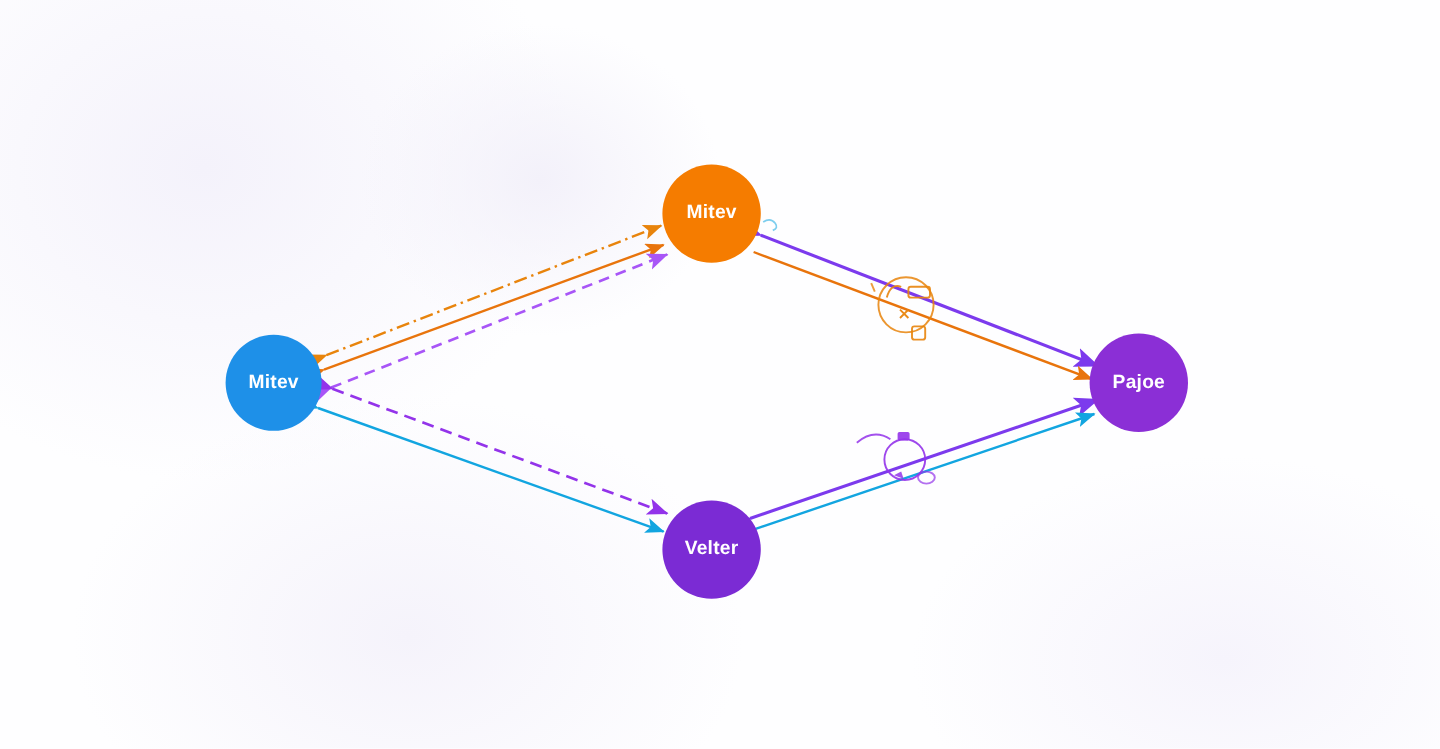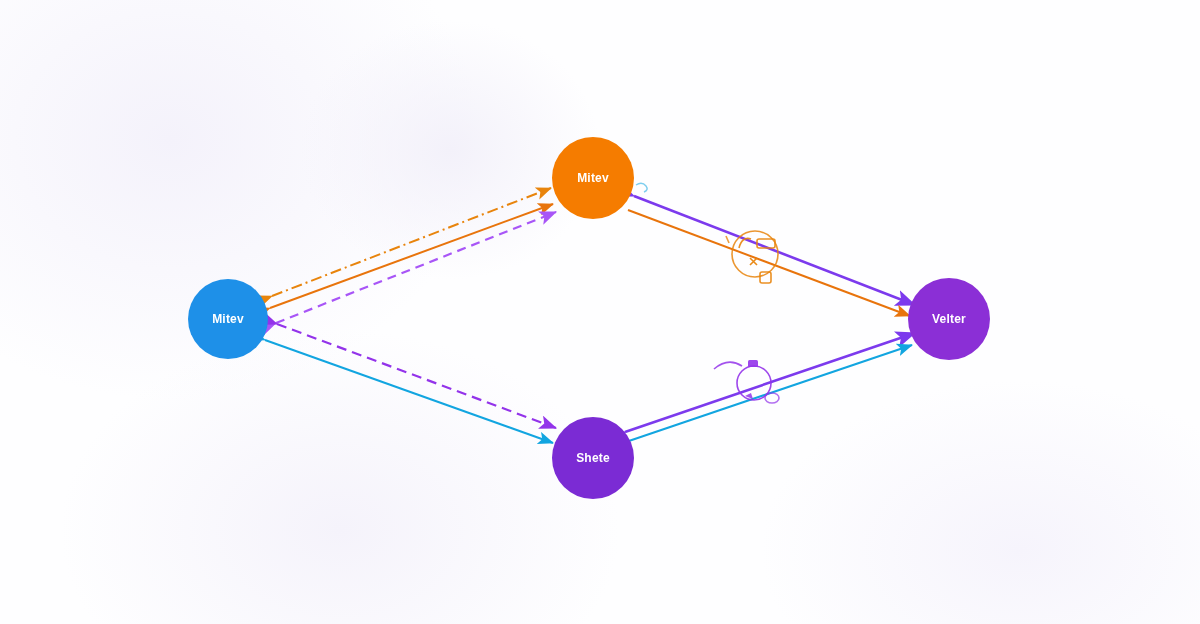--- a/index.html
+++ b/index.html
@@ -56,21 +56,21 @@
     position: absolute;
     border-radius: 50%;
     display: flex;
     align-items: center;
     justify-content: center;
     box-sizing: border-box;
     cursor: pointer;
   }
   .node-label {
     color: #ffffff;
-    font-size: 12px;
+    font-size: 16px;
     font-weight: 700;
     letter-spacing: 0.2px;
     text-align: center;
     user-select: none;
     pointer-events: none;
   }
 </style>
 </head>
 <body>
 
@@ -145,20 +145,20 @@
 
   <div class="node" style="left:188px; top:279px; width:80px; height:80px; background:#1E90E8;">
     <span class="node-label">Mitev</span>
   </div>
 
   <div class="node" style="left:552px; top:137px; width:82px; height:82px; background:#F57C00;">
     <span class="node-label">Mitev</span>
   </div>
 
   <div class="node" style="left:908px; top:278px; width:82px; height:82px; background:#8B2FD6;">
-    <span class="node-label">Velter</span>
+    <span class="node-label">Pajoe</span>
   </div>
 
   <div class="node" style="left:552px; top:417px; width:82px; height:82px; background:#7B2BD4;">
-    <span class="node-label">Shete</span>
+    <span class="node-label">Velter</span>
   </div>
 
 </div>
 
 </body></html>

